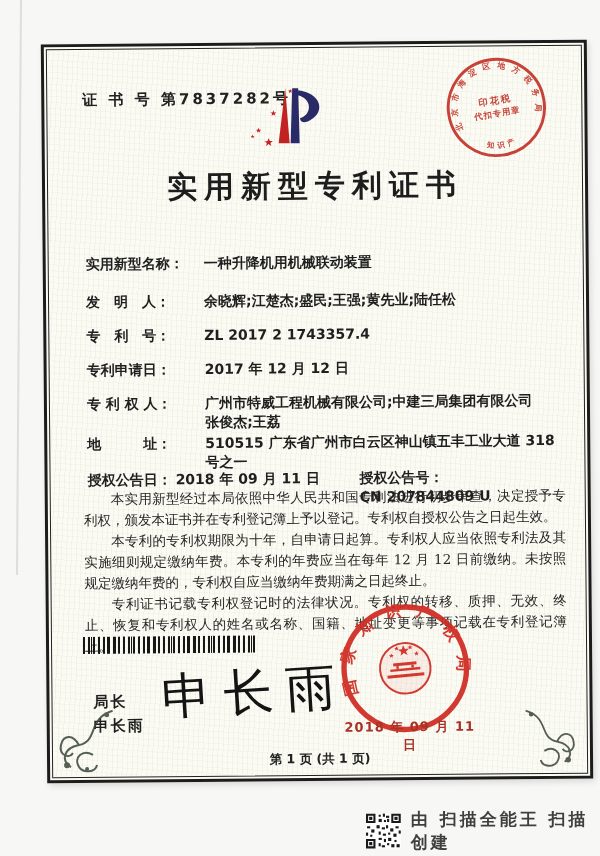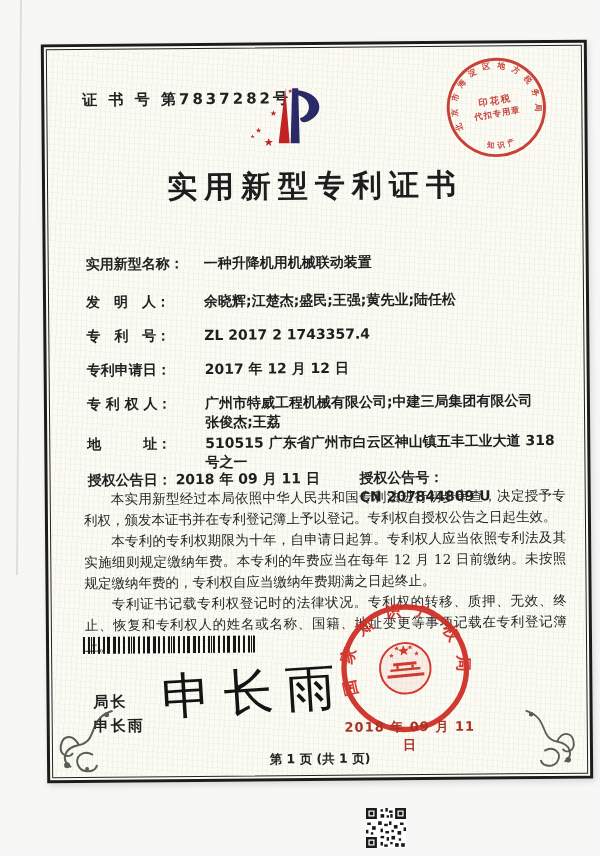--- a/index.html
+++ b/index.html
@@ -207,13 +207,14 @@
         <rect x="17" y="24" width="2" height="3"></rect>
       <rect x="21" y="23" width="3" height="3"></rect>
         <rect x="27" y="25" width="2" height="2"></rect>
       <rect x="12" y="28" width="2" height="3"></rect>
         <rect x="15" y="30" width="3" height="2"></rect>
       <rect x="20" y="28" width="2" height="2"></rect>
         <rect x="24" y="29" width="3" height="3"></rect>
       <rect x="29" y="29" width="3" height="3"></rect>
     </g>
   </svg>
+  <span class="txt">由 扫描全能王 扫描创建</span>
 </div>
 
 </body></html>

